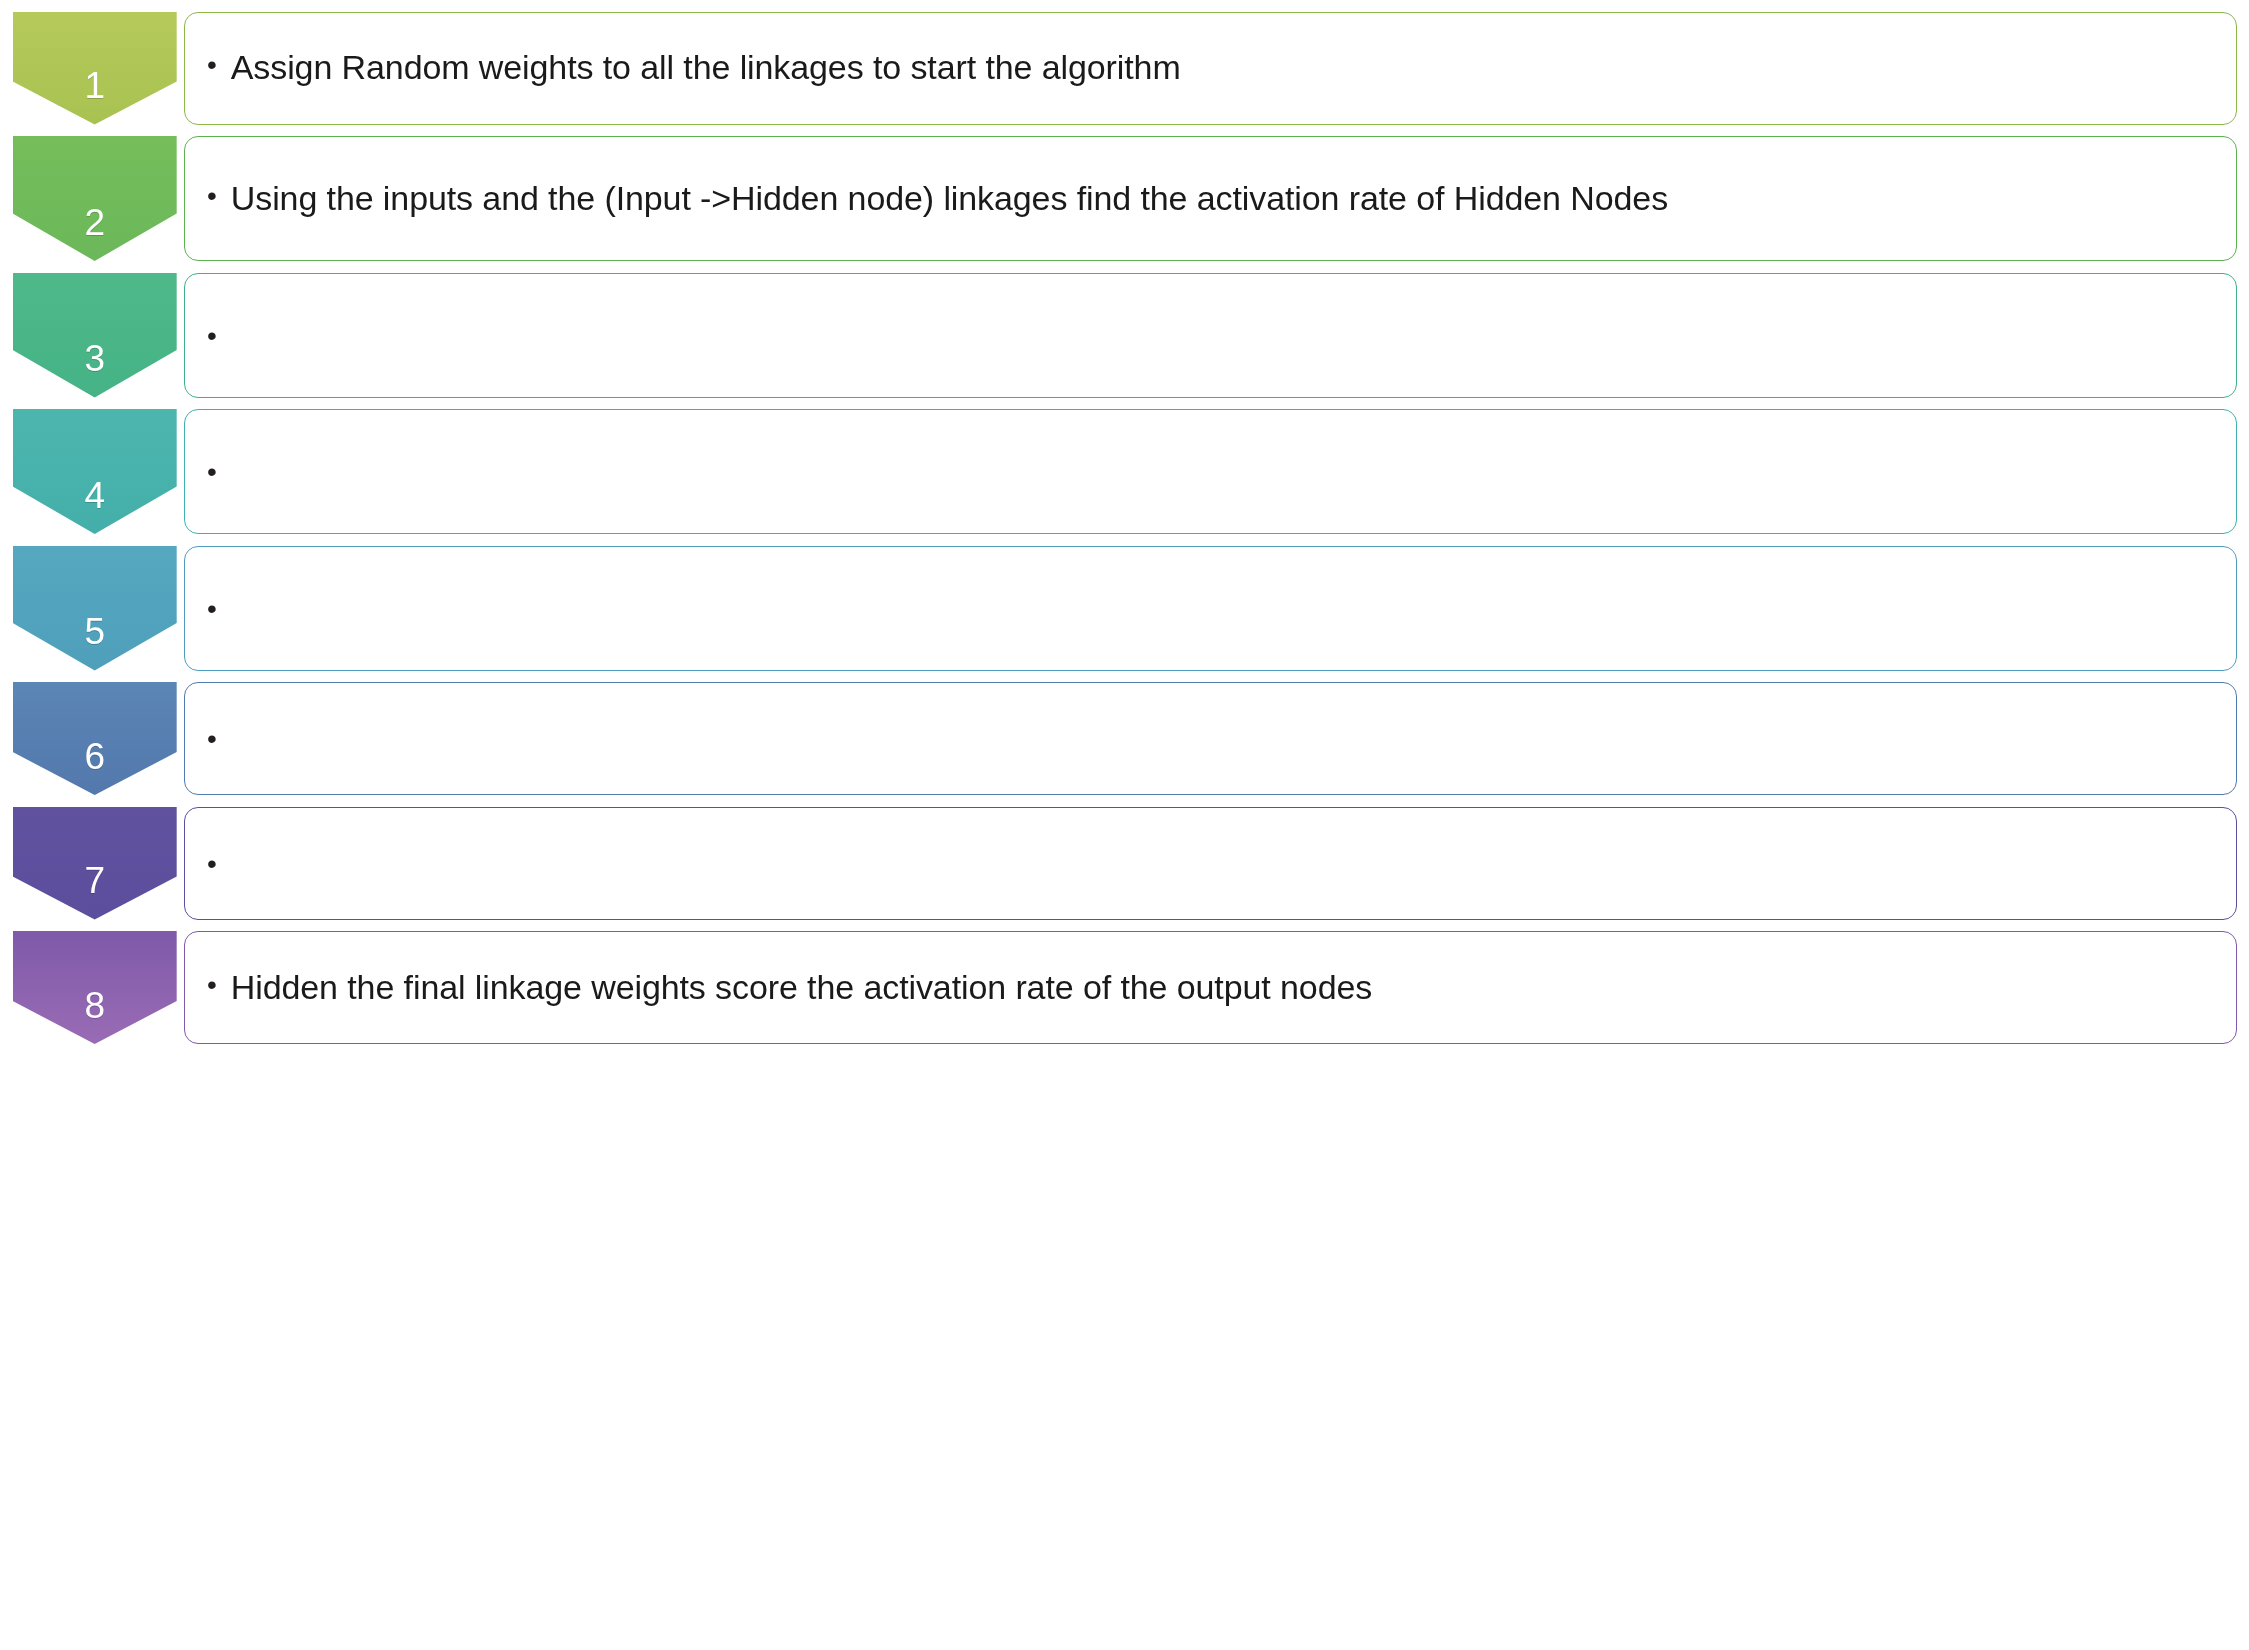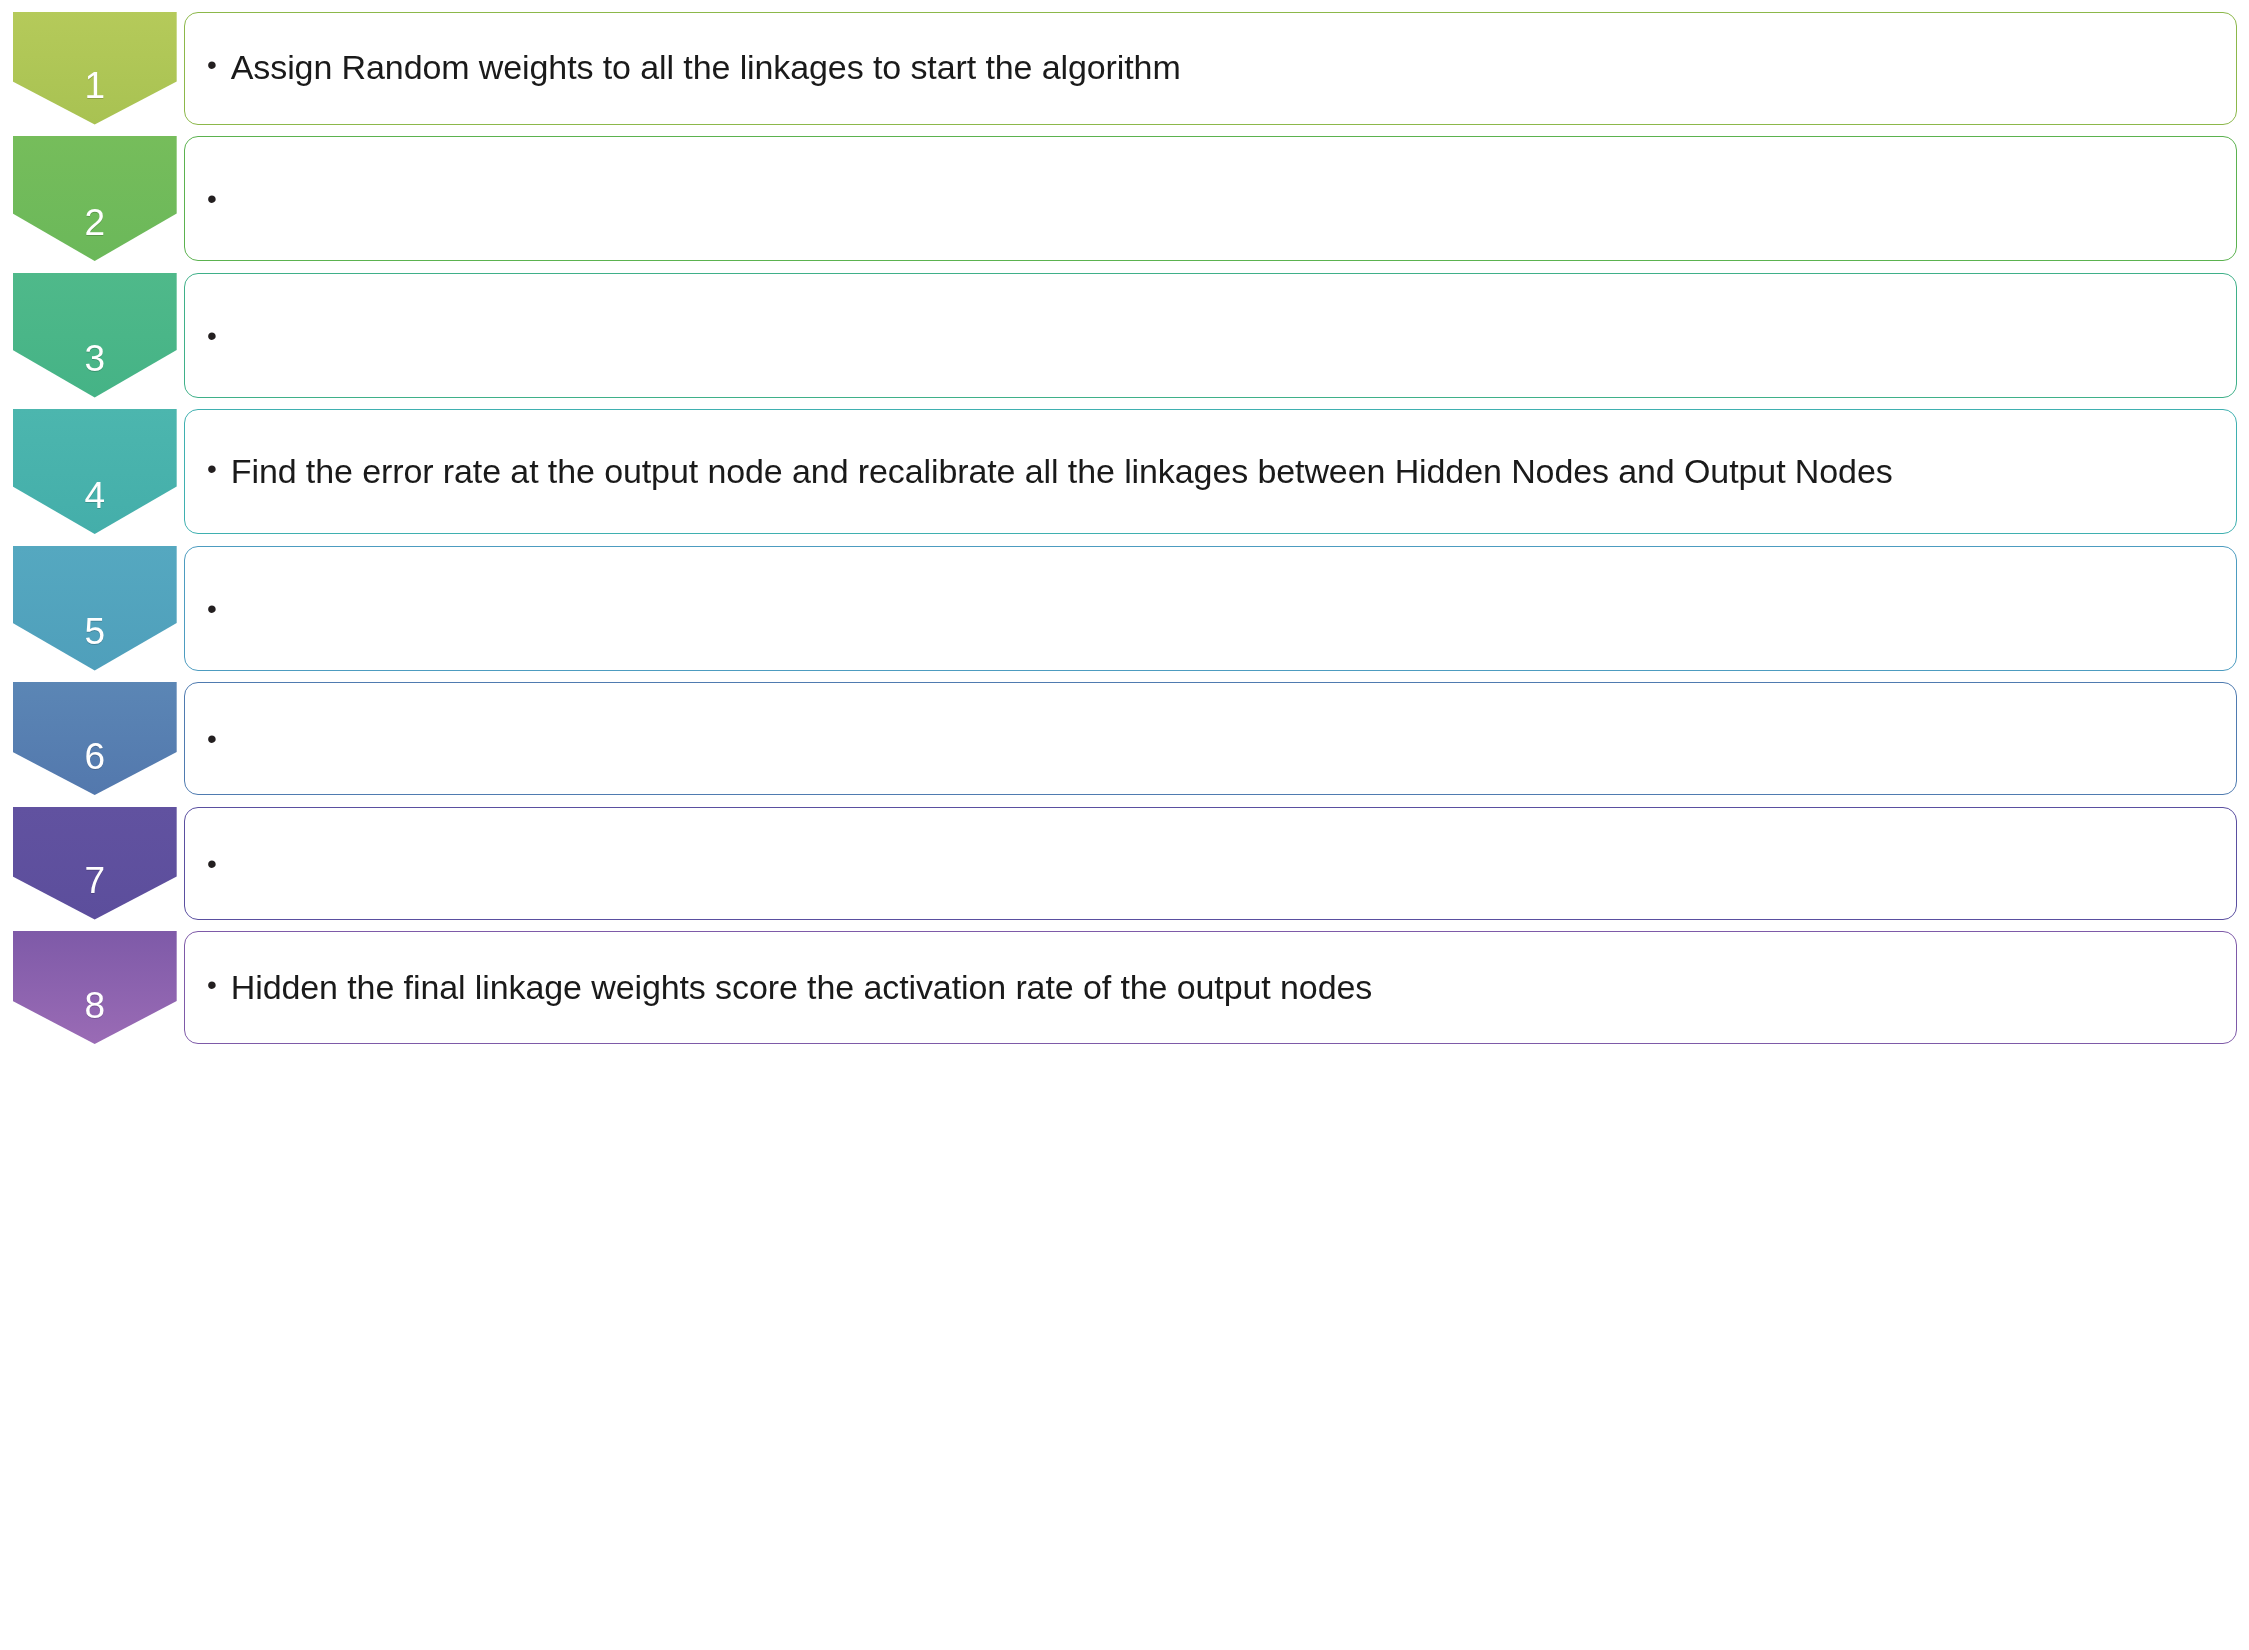--- a/index.html
+++ b/index.html
@@ -101,20 +101,21 @@
     </div>
   </div>
 
   <div class="step-row">
     <div class="chevron" style="background: linear-gradient(rgb(118, 189, 91) 0%, rgb(107, 184, 90) 100%);">
       <div class="chevron-num">2</div>
     </div>
     <div class="textbox h-two" style="border-color: rgb(91, 178, 79);">
       <div class="bullet-line">
         <span class="bullet">•</span>
+        <span class="step-text">Using the inputs and the (Input -&gt;Hidden node) linkages find the activation rate of Hidden Nodes</span>
       </div>
     </div>
   </div>
 
   <div class="step-row">
     <div class="chevron" style="background: linear-gradient(rgb(79, 185, 138) 0%, rgb(69, 179, 134) 100%);">
       <div class="chevron-num">3</div>
     </div>
     <div class="textbox h-two" style="border-color: rgb(63, 176, 137);">
       <div class="bullet-line">
@@ -123,21 +124,20 @@
     </div>
   </div>
 
   <div class="step-row">
     <div class="chevron" style="background: linear-gradient(rgb(76, 182, 174) 0%, rgb(68, 174, 170) 100%);">
       <div class="chevron-num">4</div>
     </div>
     <div class="textbox h-two" style="border-color: rgb(63, 176, 176);">
       <div class="bullet-line">
         <span class="bullet">•</span>
-        <span class="step-text">Find the error rate at the output node and recalibrate all the linkages between Hidden Nodes and Output Nodes</span>
       </div>
     </div>
   </div>
 
   <div class="step-row">
     <div class="chevron" style="background: linear-gradient(rgb(85, 168, 192) 0%, rgb(79, 159, 187) 100%);">
       <div class="chevron-num">5</div>
     </div>
     <div class="textbox h-two" style="border-color: rgb(77, 156, 192);">
       <div class="bullet-line">

